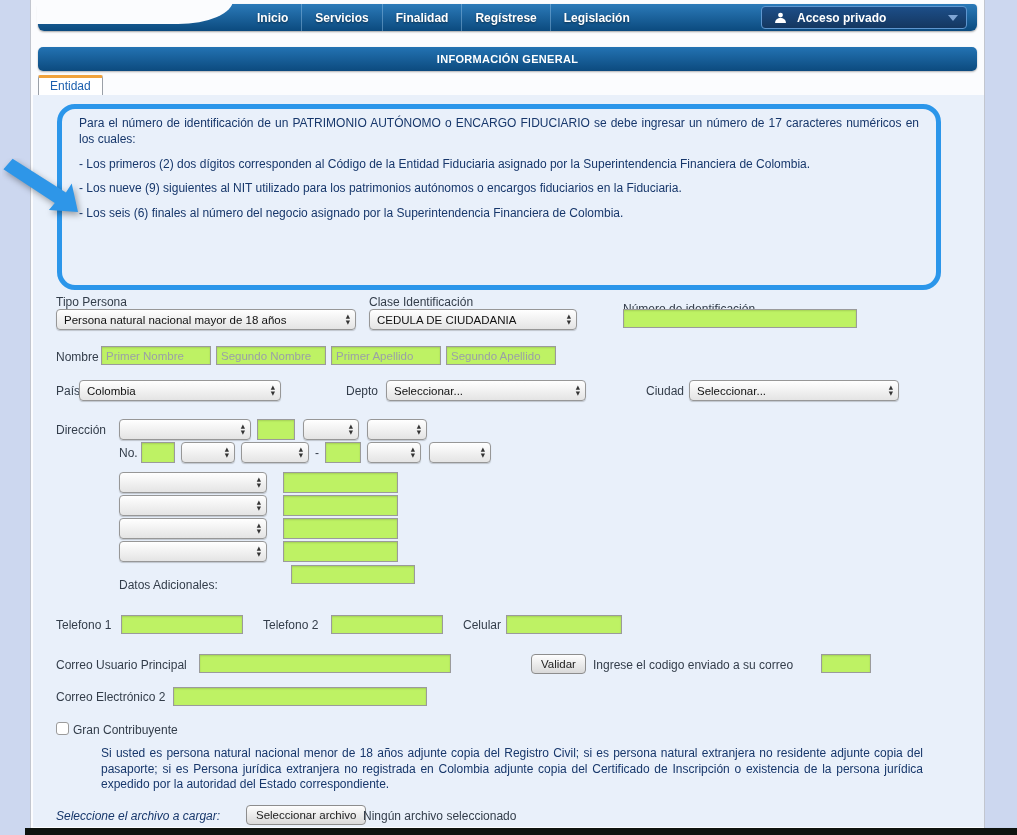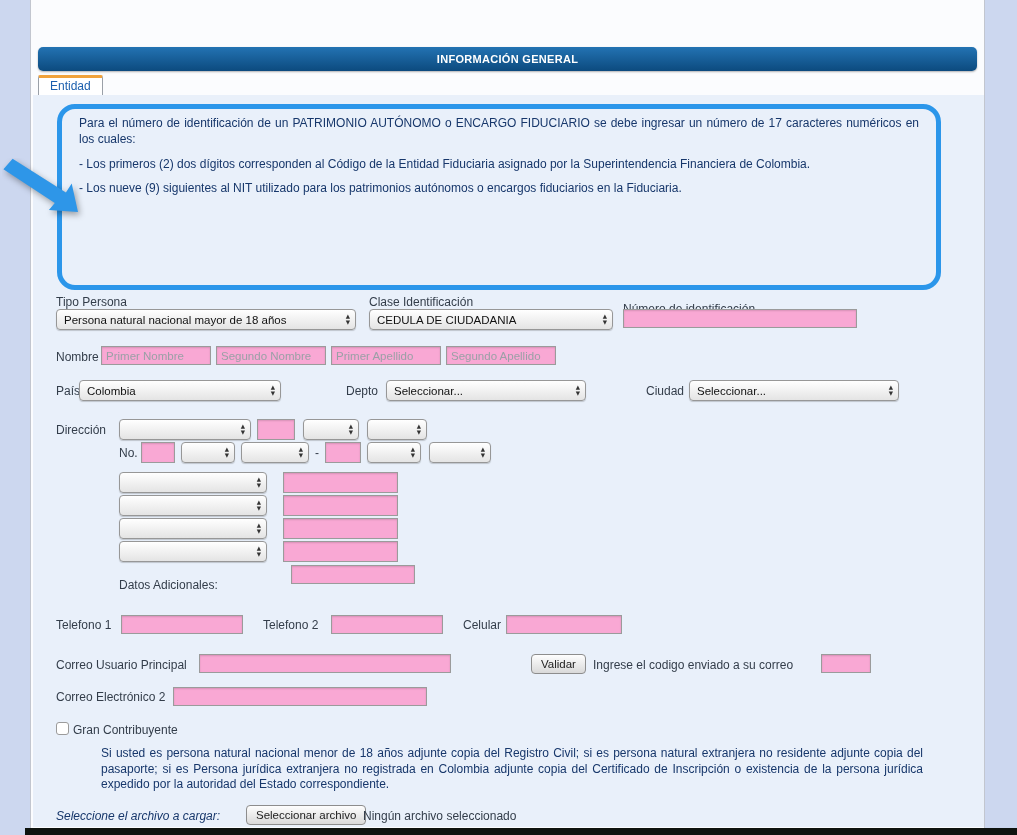--- a/index.html
+++ b/index.html
@@ -92,21 +92,21 @@
     padding:0 18px 0 7px; white-space:nowrap; overflow:hidden; cursor:pointer;
   }
   .stp {
     position:absolute; right:5px; top:0; height:100%;
     display:flex; flex-direction:column; justify-content:center; gap:1px;
     font-size:5.5px; line-height:1; color:#333;
     font-family:"DejaVu Sans",sans-serif; font-style:normal;
   }
   .txt {
     position:absolute; z-index:2; height:19px;
-    border:1px solid #9b9b9b; background:#f9a8d4;
+    border:1px solid #9b9b9b; background:#bef264;
     box-shadow:inset 0 1px 2px rgba(0,0,0,.14);
     font-size:11.5px; padding:4px 4px; color:#222; font-family:inherit;
   }
   .txt::placeholder { color:#9aa0a6; }
   .btn {
     position:absolute; z-index:2; height:20px;
     background:linear-gradient(#fefefe,#d9d9d9);
     border:1px solid #8d8d8d; border-radius:4px;
     font-size:11.5px; padding:0 9px; color:#222;
     font-family:inherit; cursor:pointer;
@@ -122,44 +122,63 @@
   .footer-bar {
     position:absolute; left:25px; top:828px; width:992px; height:7px;
     background:#0e130f;
   }
 </style>
 </head>
 <body>
 
 <div id="page">
 
+  <div class="navbar">
+    <div class="logo-swoosh"></div>
+    <div class="menu">
+      <div class="menu-item">Inicio</div>
+      <div class="menu-item">Servicios</div>
+      <div class="menu-item">Finalidad</div>
+      <div class="menu-item">Regístrese</div>
+      <div class="menu-item">Legislación</div>
+    </div>
+    <div class="account-box">
+      <svg width="13" height="13" viewBox="0 0 24 24" fill="#ffffff">
+          <circle cx="12" cy="7.5" r="4.5"></circle>
+          <path d="M2 22c0-5.5 4.5-9 10-9s10 3.5 10 9z"></path>
+        </svg>
+      <span>Acceso privado</span>
+      <span class="caret"></span>
+    </div>
+  </div>
 
   <div class="section-header">
     <span>INFORMACIÓN GENERAL</span>
   </div>
 
   <div class="tab">Entidad</div>
   <div class="panel"></div>
 
   <div class="notice">
     <p>Para el número de identificación de un PATRIMONIO AUTÓNOMO o ENCARGO FIDUCIARIO se debe ingresar un número de 17 caracteres numéricos en los cuales:</p>
     <p>- Los primeros (2) dos dígitos corresponden al Código de la Entidad Fiduciaria asignado por la Superintendencia Financiera de Colombia.</p>
     <p>- Los nueve (9) siguientes al NIT utilizado para los patrimonios autónomos o encargos fiduciarios en la Fiduciaria.</p>
+    <p>- Los seis (6) finales al número del negocio asignado por la Superintendencia Financiera de Colombia.</p>
   </div>
 
   <div class="lbl" style="left:25px; top:295px;">Tipo Persona</div>
   <div class="sel" style="left:25px; top:309px; width:300px;">
     <span>Persona natural nacional mayor de 18 años</span>
     <i class="stp">
         <span>▲</span>
         <span>▼</span>
       </i>
   </div>
   <div class="lbl" style="left:338px; top:295px;">Clase Identificación</div>
-  <div class="sel" style="left:338px; top:309px; width:244px;">
+  <div class="sel" style="left:338px; top:309px; width:208px;">
     <span>CEDULA DE CIUDADANIA</span>
     <i class="stp">
         <span>▲</span>
         <span>▼</span>
       </i>
   </div>
   <div class="lbl" style="left:592px; top:302px;">Número de identificación</div>
   <input class="txt" style="left: 592px; top: 309px; width: 234px;">
 
   <div class="lbl" style="left:25px; top:350px;">Nombre</div>

